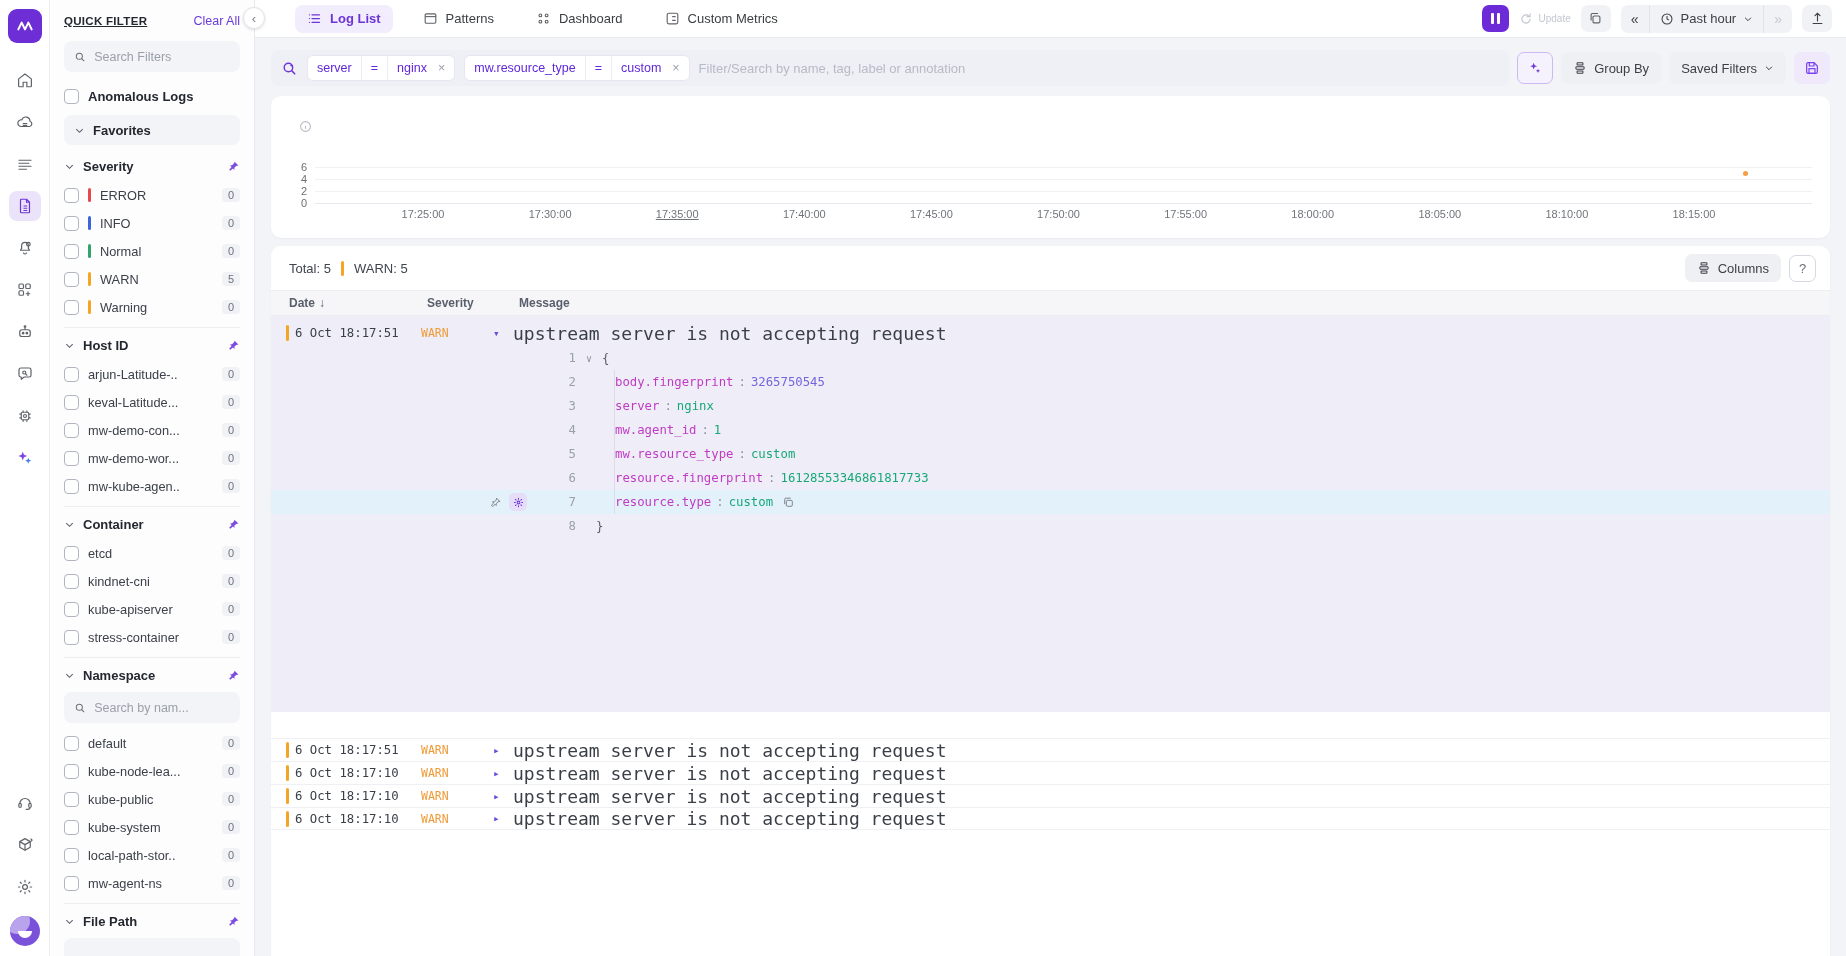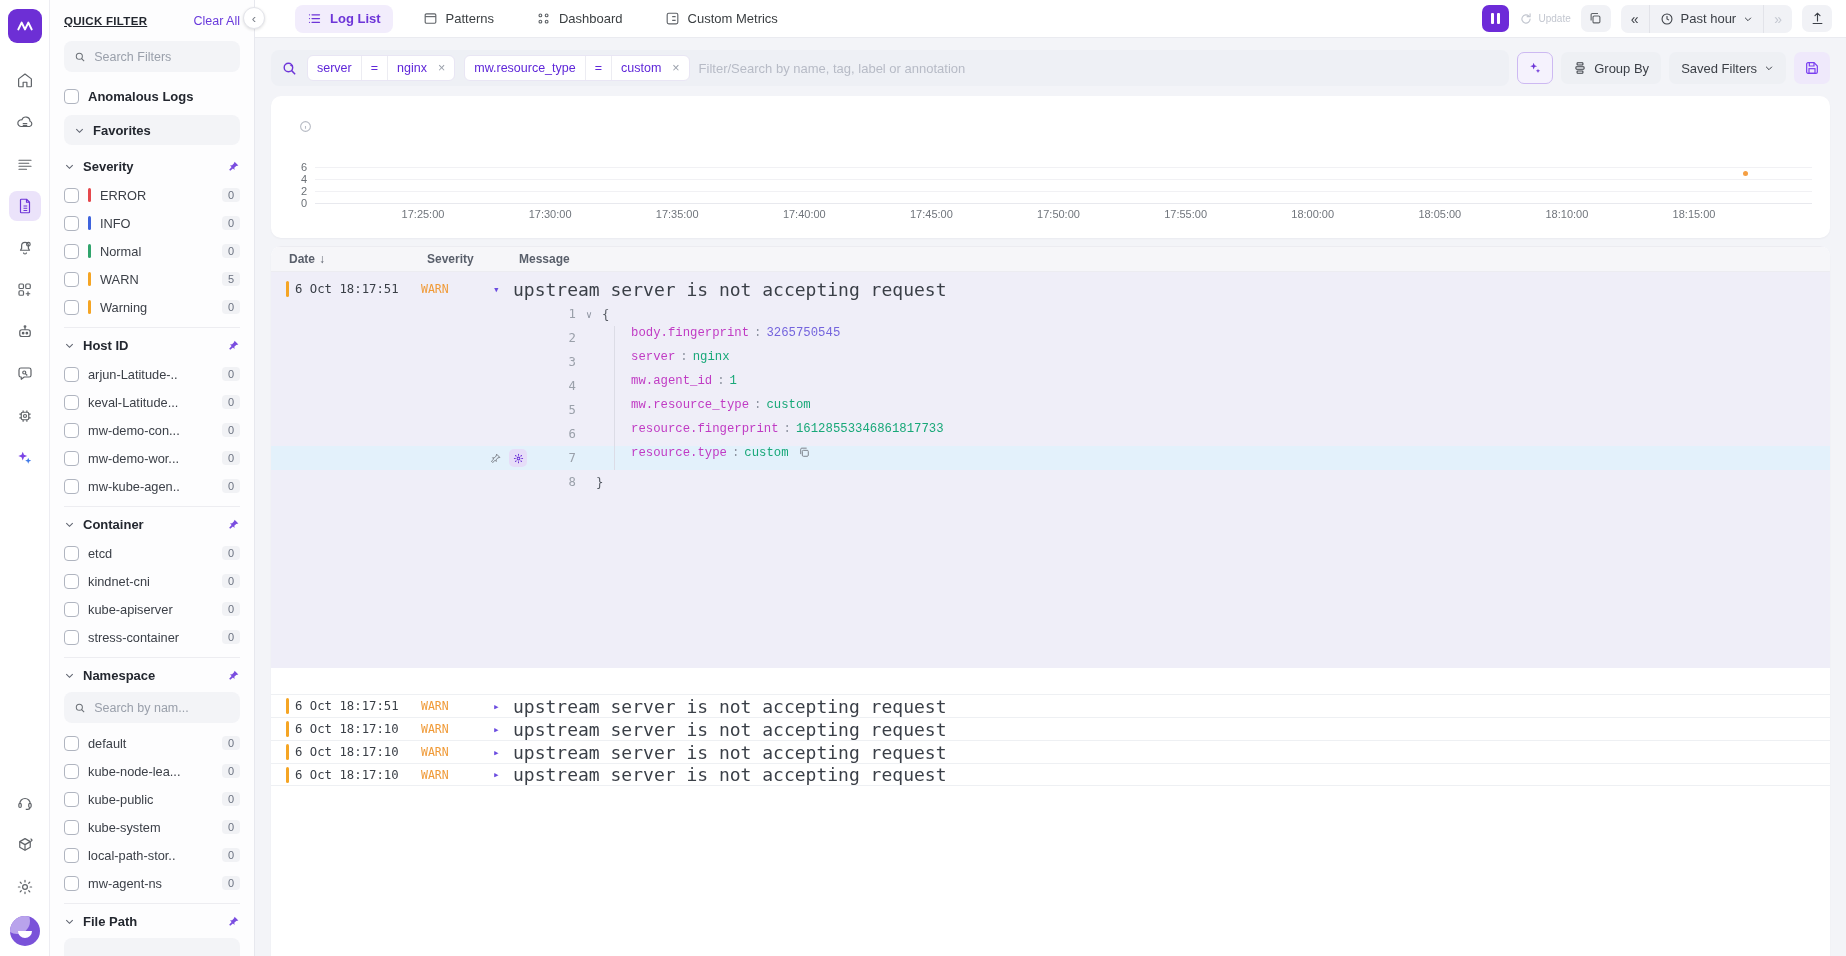--- a/index.html
+++ b/index.html
@@ -124,22 +124,22 @@
   .l-msg { font-size:18px; color:#3a3f47; margin-left:0; }
   .jline { display:flex; align-items:center; height:24px; position:relative; font-size:12.3px; }
   .jline.hl { background:#e3f1fb; }
   .jicons { position:absolute; left:218px; display:none; align-items:center; gap:7px; }
   .jline.hl .jicons { display:flex; }
   .gearbox { width:18px; height:18px; border-radius:5px; background:#e6ddf8; display:flex;
     align-items:center; justify-content:center; }
   .jnum { width:60px; padding-left:245px; box-sizing:content-box; text-align:right; color:#9aa0aa; flex:none; }
   .jcaret { color:#8d93a0; margin-left:10px; font-size:10px; }
   .jopen { color:#565b64; margin-left:10px; }
-  .jcontent { display:none; border-left:1px solid #dcdce6; margin-left:18px;
-    padding-left:16px; height:24px;font-family:Liberation Mono, monospace; }
+  .jcontent { display:none; align-items:center; border-left:1px solid #dcdce6; margin-left:18px;
+    height:24px; }
   .jline.kv .jcontent { display:flex; }
   .jkey { color:#c03bc4; }
   .jcolon { color:#8d93a0; padding:0 5px; }
   .v-green { color:#18a878; }
   .v-purple { color:#7464dd; }
   .jcopy { display:none; margin-left:9px; color:#7a7f88; }
   .jline.hl .jcopy { display:block; }
   .rows-gap { height:26px; }
   .lrow { display:flex; align-items:center; height:23px; border-top:1px solid #eef0f3; }
   .lrow:last-child { border-bottom:1px solid #eef0f3; }
@@ -608,36 +608,52 @@
     <div class="gline" style="top:95px"></div>
     <div class="gline base" style="top:107px"></div>
     <div class="ylab" style="top:71px">6</div>
     <div class="ylab" style="top:83px">4</div>
     <div class="ylab" style="top:95px">2</div>
     <div class="ylab" style="top:107px">0</div>
     <div id="xticks">
 
     <span class="xtick" style="left: 152px;">17:25:00</span>
         <span class="xtick" style="left: 279.1px;">17:30:00</span>
-        <span class="xtick" style="left: 406.2px;">17:35:00</span>
+        <span class="xtick" style="left: 406.2px; text-decoration: underline;">17:35:00</span>
         <span class="xtick" style="left: 533.3px;">17:40:00</span>
         <span class="xtick" style="left: 660.4px;">17:45:00</span>
         <span class="xtick" style="left: 787.5px;">17:50:00</span>
         <span class="xtick" style="left: 914.6px;">17:55:00</span>
         <span class="xtick" style="left: 1041.7px;">18:00:00</span>
         <span class="xtick" style="left: 1168.8px;">18:05:00</span>
         <span class="xtick" style="left: 1295.9px;">18:10:00</span>
         <span class="xtick" style="left: 1423px;">18:15:00</span>
       </div>
     <div id="chart-dots">
         <div class="dot" style="background: rgb(245, 159, 67); left: 1471.84px; top: 75px;"></div>
       </div>
   </div>
 
   <div class="log-card">
+    <div class="log-head">
+      <span class="tot-label">Total: 5</span>
+      <span class="orange-sep"></span>
+      <span class="tot-label">WARN: 5</span>
+      <div class="right">
+        <div class="btn-gray" style="height:28px">
+          <svg width="14" height="14" viewBox="0 0 24 24" fill="none" stroke="#3b3f46" stroke-width="1.8">
+              <rect x="7" y="3" width="10" height="4" rx="1"></rect>
+              <rect x="5" y="10" width="14" height="4" rx="1"></rect>
+              <rect x="7" y="17" width="10" height="4" rx="1"></rect>
+            </svg>
+          <span>Columns</span>
+        </div>
+        <div class="help-btn">?</div>
+      </div>
+    </div>
 
     <div class="colhead">
       <span class="col-date">
         <span>Date</span>
         <span>↓</span>
       </span>
       <span class="col-sev">Severity</span>
       <span>Message</span>
     </div>
 

